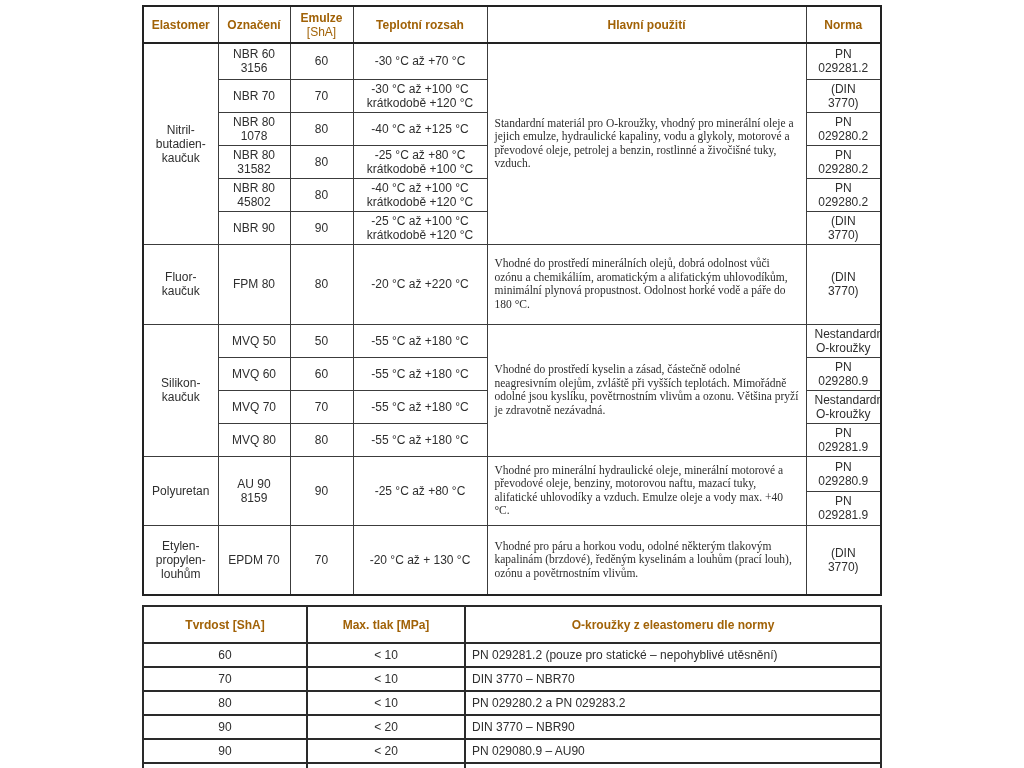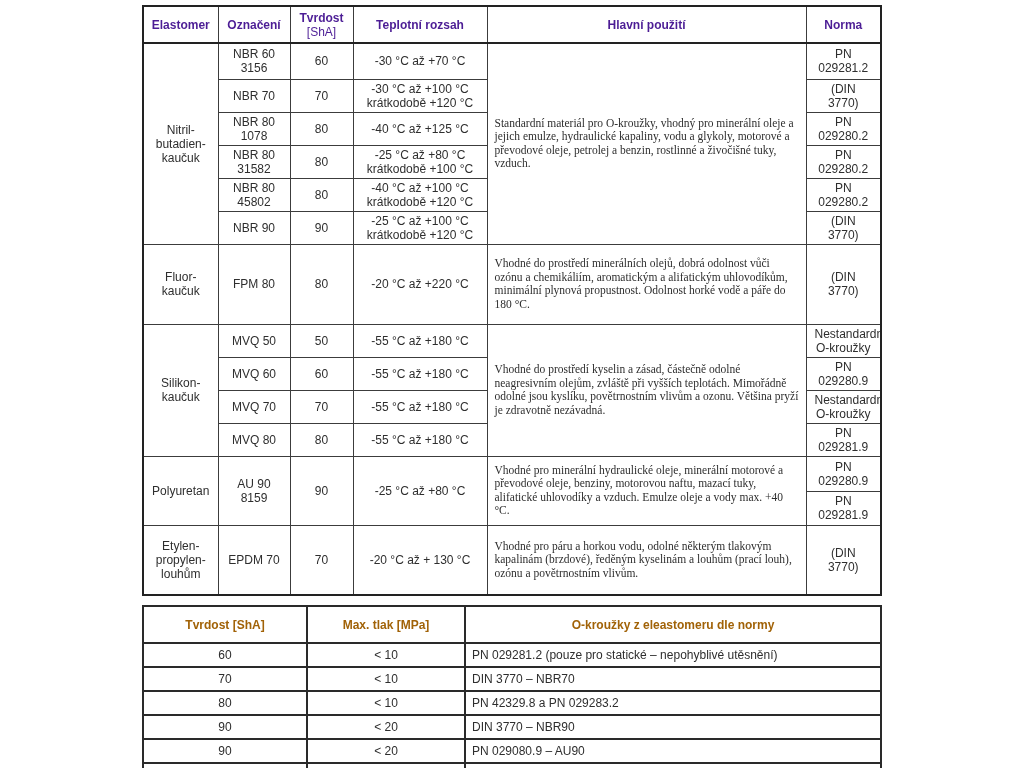--- a/index.html
+++ b/index.html
@@ -26,21 +26,21 @@
     vertical-align: middle;
     font-size: 12px;
     overflow: hidden;
   }
   
   .t1 { border: 2px solid #222222; }
   .t1 th, .t1 td { border: 1px solid #3c3c3c; }
   .t1 th {
     border-bottom: 2px solid #222222;
     font-weight: bold;
-    color: #4c1d95;
+    color: #a16207;
     text-align: center;
     line-height: 14px;
     padding: 2px;
   }
   .t1 td.c {
     text-align: center;
     white-space: pre-line;
     line-height: 14px;
     padding: 2px 8px;
   }
@@ -75,21 +75,21 @@
         <col style="width:72px">
         <col style="width:63px">
       <col style="width:134px">
         <col style="width:319px">
         <col style="width:75px">
     </colgroup>
     <thead>
       <tr style="height:37px">
         <th>Elastomer</th>
         <th>Označení</th>
-        <th><span>Tvrdost</span><br><span class="unit">[ShA]</span></th>
+        <th><span>Emulze</span><br><span class="unit">[ShA]</span></th>
         <th>Teplotní rozsah</th>
         <th>Hlavní použití</th>
         <th>Norma</th>
       </tr>
     </thead>
     <tbody>
 
       <tr style="height:36px">
         <td class="c" rowspan="6">Nitril-
 butadien-
@@ -225,21 +225,21 @@
         <td class="left">PN 029281.2 (pouze pro statické – nepohyblivé utěsnění)</td>
       </tr>
       <tr style="height:24px">
         <td>70</td>
         <td>&lt; 10</td>
         <td class="left">DIN 3770 – NBR70</td>
       </tr>
       <tr style="height:24px">
         <td>80</td>
         <td>&lt; 10</td>
-        <td class="left">PN 42329.8 a PN 029283.2</td>
+        <td class="left">PN 029280.2 a PN 029283.2</td>
       </tr>
       <tr style="height:24px">
         <td>90</td>
         <td>&lt; 20</td>
         <td class="left">DIN 3770 – NBR90</td>
       </tr>
       <tr style="height:24px">
         <td>90</td>
         <td>&lt; 20</td>
         <td class="left">PN 029080.9 – AU90</td>

